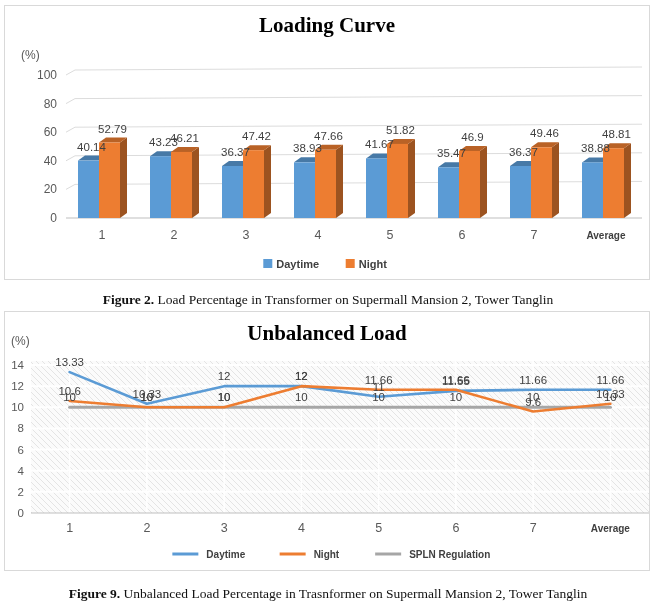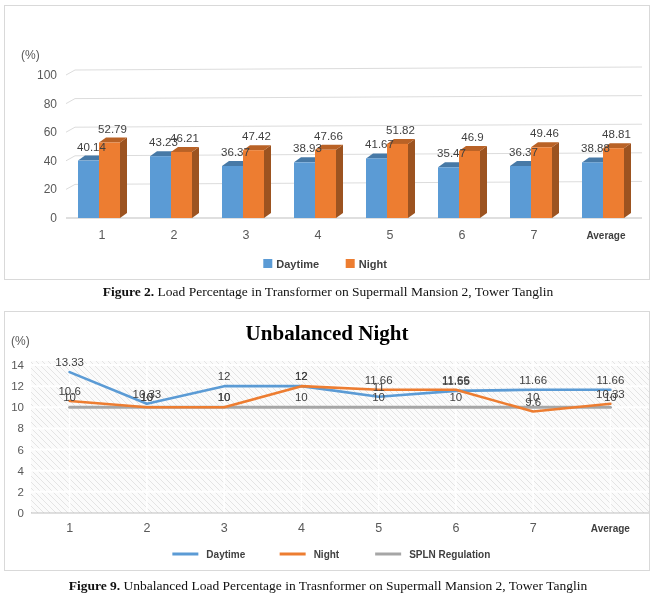--- a/index.html
+++ b/index.html
@@ -8,30 +8,31 @@
   #box1{top:5px;height:273px;}
   #box2{top:311px;height:258px;}
   .chart-title{position:absolute;left:0;right:0;text-align:center;margin:0;
     font-family:"Liberation Serif",serif;font-weight:bold;color:#000;}
   #box1 .chart-title{top:7px;font-size:21px;}
   #box2 .chart-title{top:9px;font-size:21px;}
   .unit-label{position:absolute;color:#595959;font-size:12px;}
   #box1 .unit-label{left:16px;top:42px;}
   #box2 .unit-label{left:6px;top:22px;}
   svg{position:absolute;left:0;top:0;}
-  .caption{position:absolute;left:0;right:0;text-align:center;margin:0;
+  .caption{position:absolute;left:0;right:0;text-align:center;margin:8px;
     font-family:"Liberation Serif",serif;font-size:13.5px;color:#111;}
   #caption2{top:284px;}
   #caption3{top:578px;}
   .caption b{font-weight:bold;}
 </style>
 </head>
 <body>
 
 <section class="chart-box" id="box1">
+  <h2 class="chart-title">Loading Curve</h2>
   <div class="unit-label">(%)</div>
   <svg id="svg1" width="644" height="271">
       <line x1="61" y1="212" x2="637" y2="212" stroke="#bfbfbf" stroke-width="1"></line>
       <text x="52" y="216" text-anchor="end" font-size="12" fill="#595959">0</text>
       <line x1="61" y1="183.4" x2="70" y2="178.4" stroke="#dcdcdc" stroke-width="1"></line>
       <line x1="70" y1="178.4" x2="637" y2="175.4" stroke="#dcdcdc" stroke-width="1"></line>
       <text x="52" y="187.4" text-anchor="end" font-size="12" fill="#595959">20</text>
       <line x1="61" y1="154.8" x2="70" y2="149.8" stroke="#dcdcdc" stroke-width="1"></line>
       <line x1="70" y1="149.8" x2="637" y2="146.8" stroke="#dcdcdc" stroke-width="1"></line>
       <text x="52" y="158.8" text-anchor="end" font-size="12" fill="#595959">40</text>
@@ -119,21 +120,21 @@
       <rect x="258.3" y="253" width="9" height="9" fill="#5B9BD5"></rect>
       <text x="271.3" y="261.5" font-size="11" font-weight="bold" fill="#404040">Daytime</text>
       <rect x="340.70000000000005" y="253" width="9" height="9" fill="#ED7D31"></rect>
       <text x="353.70000000000005" y="261.5" font-size="11" font-weight="bold" fill="#404040">Night</text>
     </svg>
 </section>
 
 <p class="caption" id="caption2"><b>Figure 2.</b><span> Load Percentage in Transformer on Supermall Mansion 2, Tower Tanglin</span></p>
 
 <section class="chart-box" id="box2">
-  <h2 class="chart-title">Unbalanced Night</h2>
+  <h2 class="chart-title">Unbalanced Load</h2>
   <div class="unit-label">(%)</div>
   <svg id="svg2" width="644" height="256">
       <defs>
         <pattern id="hatch" width="6" height="6" patternUnits="userSpaceOnUse">
           <rect x="0" y="0" width="6" height="6" fill="#fbfbfb"></rect>
           <path d="M0,0 l6,6 M-1,5 l2,2 M5,-1 l2,2" stroke="#e4e4e4" stroke-width="1"></path>
         </pattern>
       </defs>
       <rect x="26" y="49" width="618" height="152" fill="url(#hatch)"></rect>
       <line x1="64.625" y1="49" x2="64.625" y2="201" stroke="#ffffff" stroke-width="1.5"></line>

